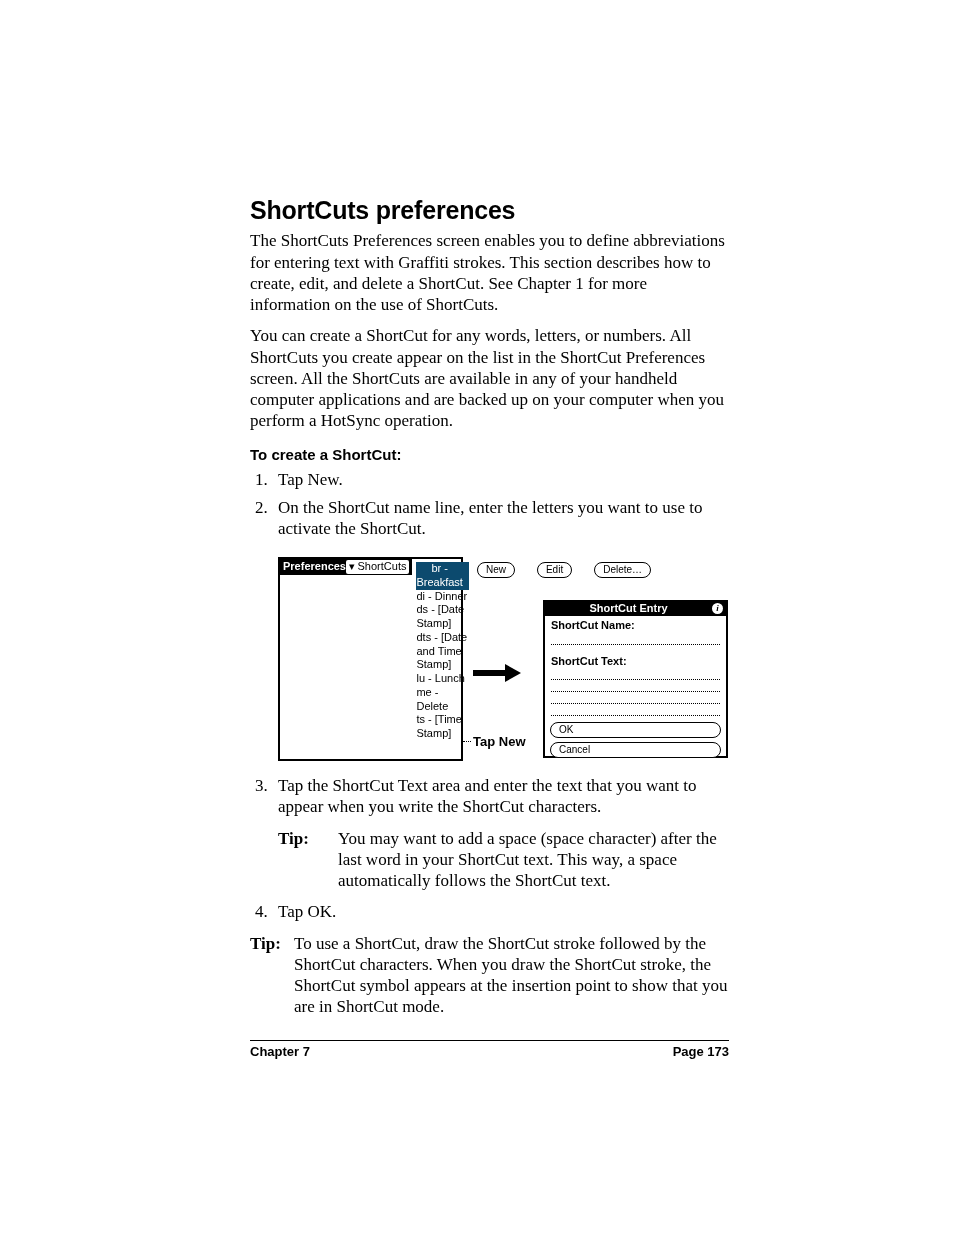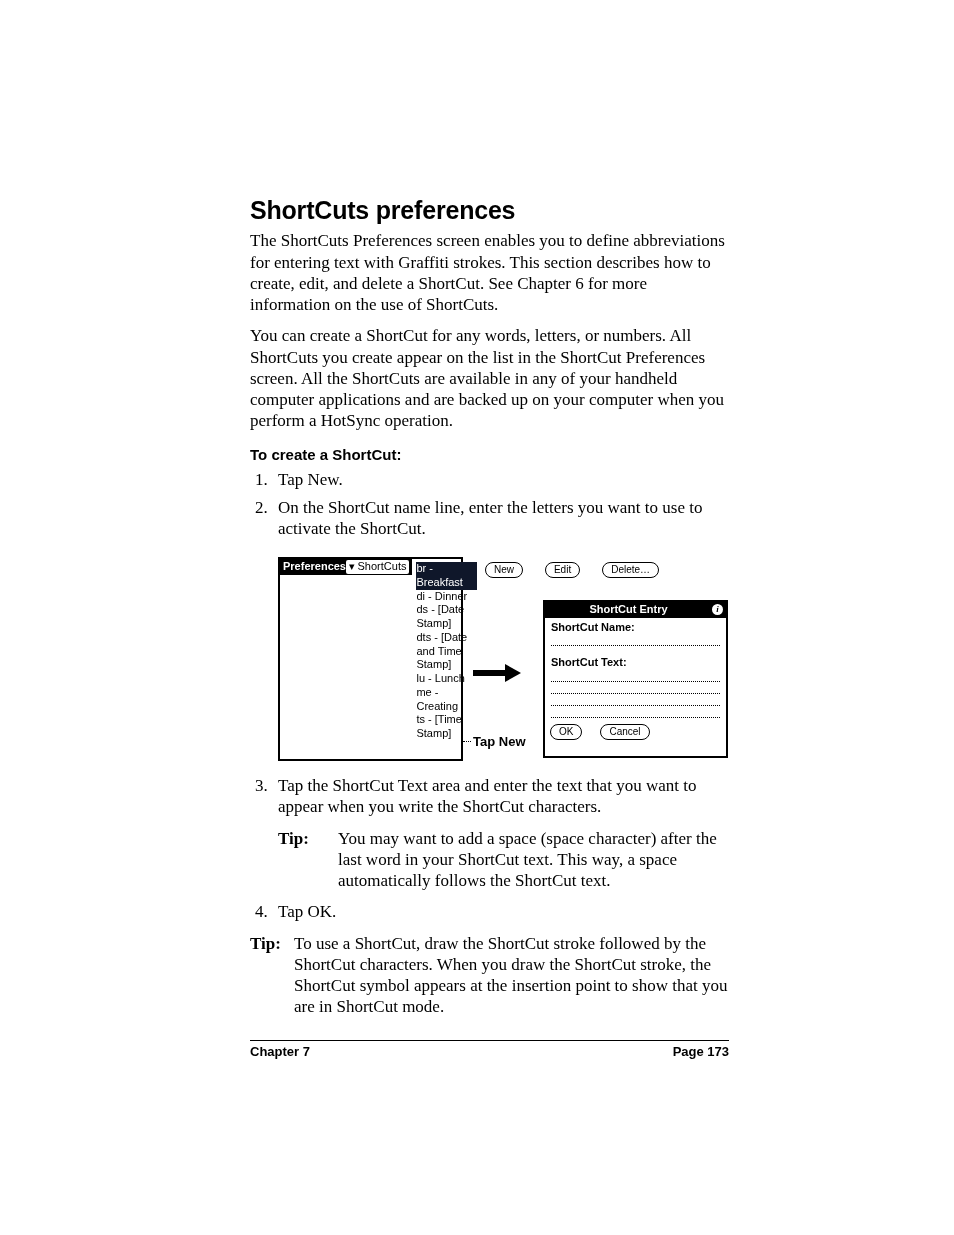--- a/index.html
+++ b/index.html
@@ -101,24 +101,25 @@
   }
   .palm-list {
     flex: 1;
     padding: 3px 4px;
     border-bottom: none;
   }
   .palm-list div {
     line-height: 1.25;
   }
   .palm-list div.hl {
-    background: #0f172a;
+    background: #0c4a6e;
     color: #fff;
     display: inline-block;
-    padding-right: 14px;
+    padding-right: 6px;
+    text-align: center;
   }
   .palm-buttons {
     padding: 3px 4px 5px 4px;
     display: flex;
     gap: 22px;
   }
   .palm-btn {
     border: 1px solid #000;
     border-radius: 9px;
     padding: 0 8px;
@@ -178,23 +179,24 @@
     font-weight: bold;
   }
   .entry-label { margin-top: 0; }
   .entry-label2 { margin-top: 10px; }
   .dotted-line {
     border-bottom: 1px dotted #000;
     height: 11px;
     margin: 0;
   }
   .entry-buttons {
-    padding: 3px 5px 16px 5px;
-    display: flex;
-    gap: 18px;
+    padding: 3px 5px 5px 5px;
+    display: flex;
+    gap: 4px;
+    flex-direction: column;
   }
   .info-icon {
     background: #fff;
     color: #000;
     width: 11px; height: 11px;
     border-radius: 50%;
     display: inline-flex;
     align-items: center; justify-content: center;
     font-family: Georgia, serif;
     font-style: italic;
@@ -215,21 +217,21 @@
     font-size: 13px;
     gap: 24px;
   }
 </style>
 </head>
 <body>
 
 <div class="page">
 
   <h1>ShortCuts preferences</h1>
-  <p>The ShortCuts Preferences screen enables you to define abbreviations for entering text with Graffiti strokes. This section describes how to create, edit, and delete a ShortCut. See Chapter 6 for more information on the use of ShortCuts.</p>
+  <p>The ShortCuts Preferences screen enables you to define abbreviations for entering text with Graffiti strokes. This section describes how to create, edit, and delete a ShortCut. See Chapter 1 for more information on the use of ShortCuts.</p>
 
   <p>You can create a ShortCut for any words, letters, or numbers. All ShortCuts you create appear on the list in the ShortCut Preferences screen. All the ShortCuts are available in any of your handheld computer applications and are backed up on your computer when you perform a HotSync operation.</p>
 
   <h3>To create a ShortCut:</h3>
 
   <ol>
     <li>Tap New.</li>
     <li>On the ShortCut name line, enter the letters you want to use to activate the ShortCut.</li>
   </ol>
 
@@ -242,21 +244,21 @@
           <span>▾</span>
           <span>ShortCuts</span>
         </span>
       </div>
       <div class="palm-list">
         <div class="hl">br - Breakfast</div>
         <div>di - Dinner</div>
         <div>ds - [Date Stamp]</div>
         <div>dts - [Date and Time Stamp]</div>
         <div>lu - Lunch</div>
-        <div>me - Creating</div>
+        <div>me - Delete</div>
         <div>ts - [Time Stamp]</div>
       </div>
       <div class="palm-buttons">
         <span class="palm-btn">New</span>
         <span class="palm-btn">Edit</span>
         <span class="palm-btn">Delete…</span>
       </div>
     </div>
 
     <div class="arrow-col">

